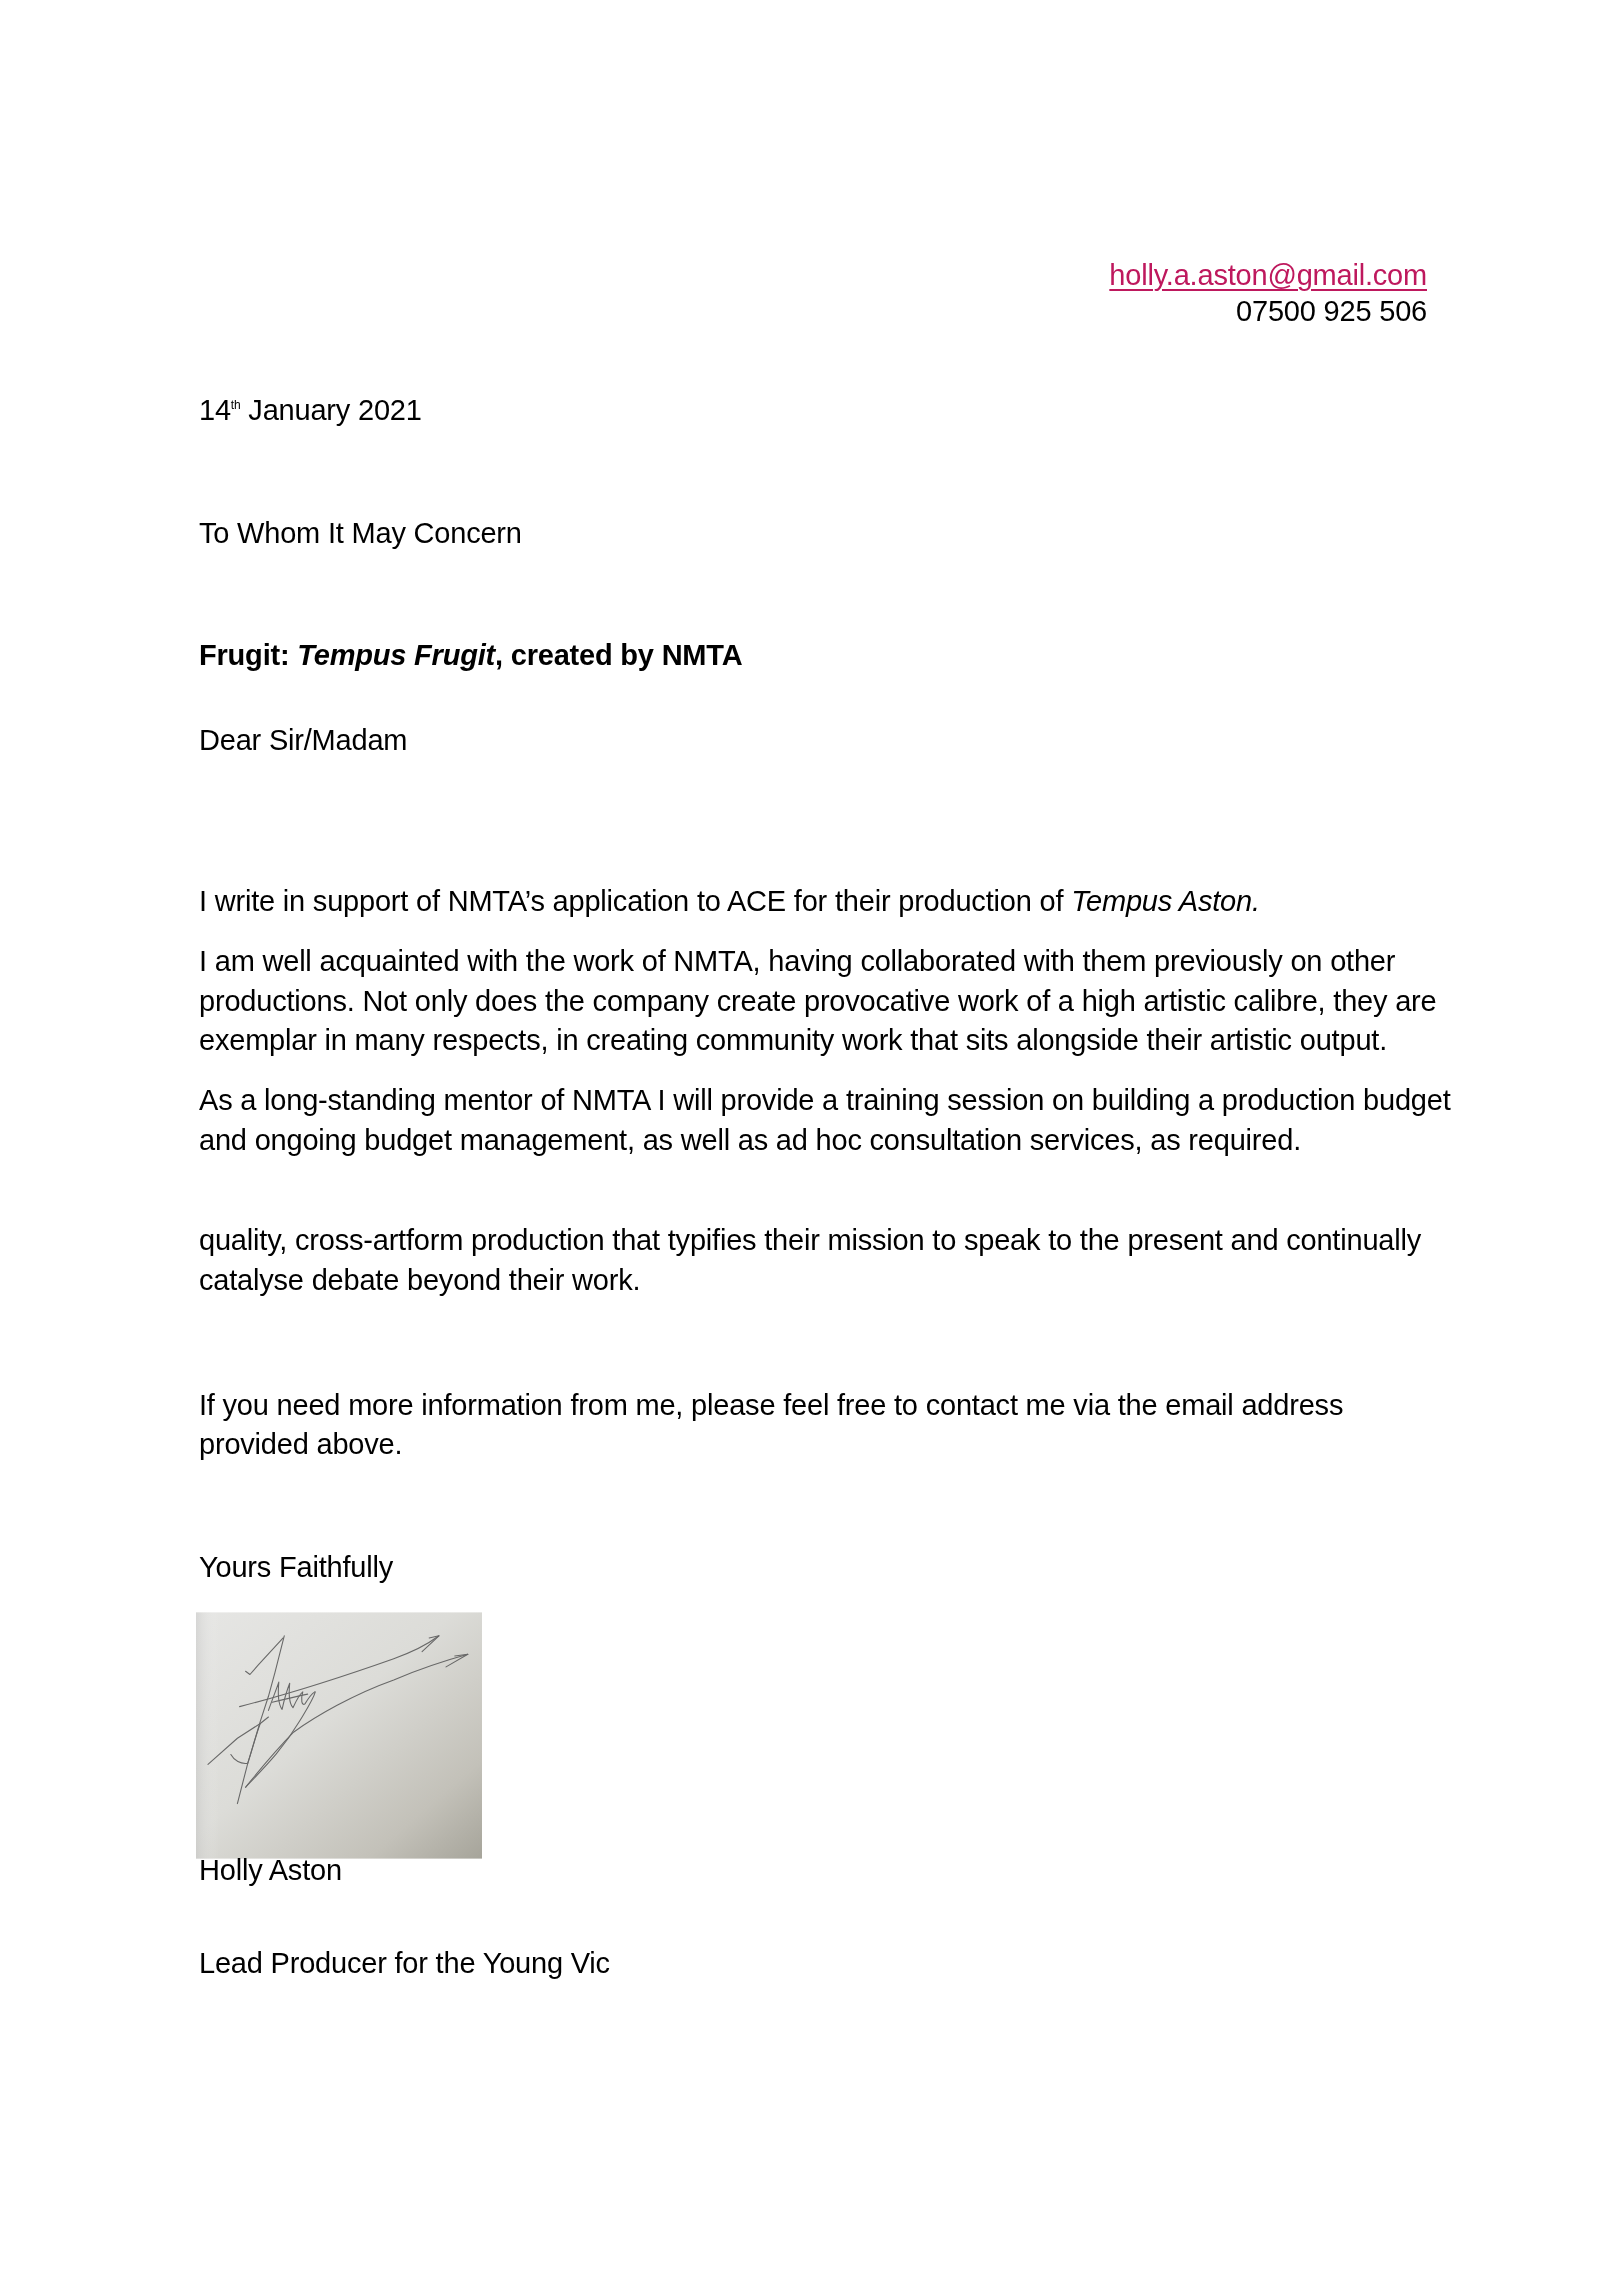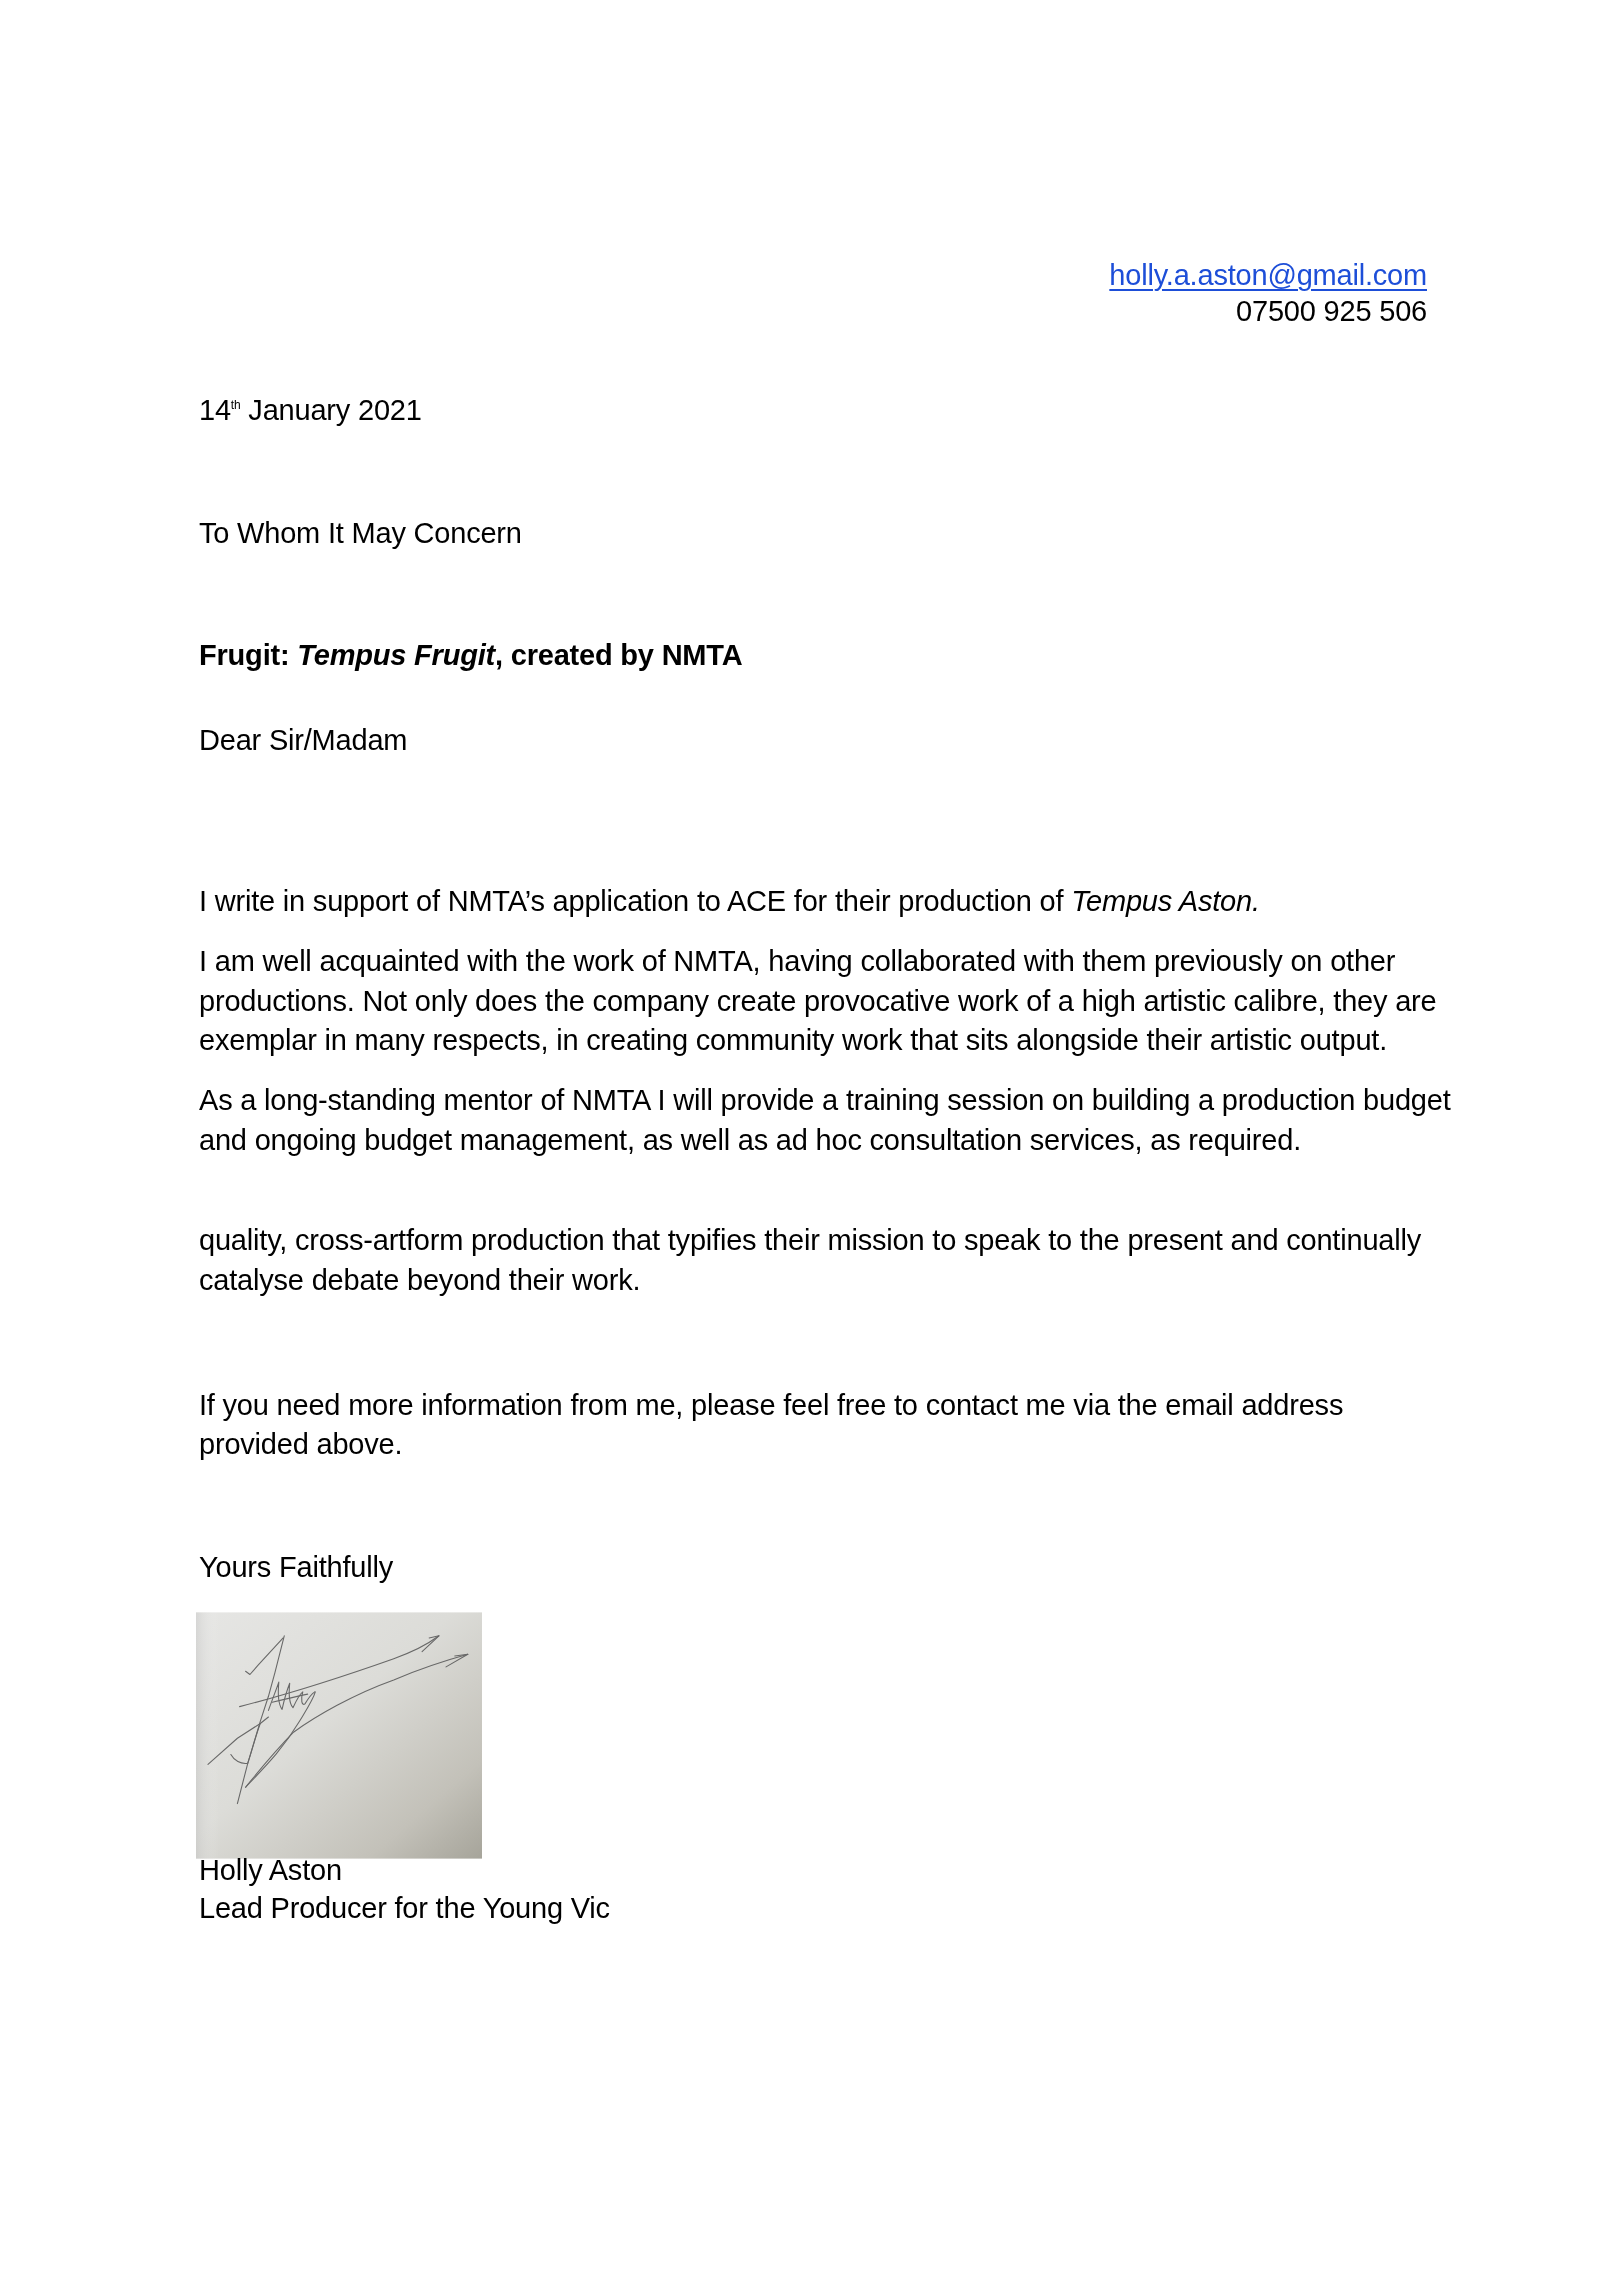--- a/index.html
+++ b/index.html
@@ -2,21 +2,21 @@
 <html style="font-size:8.7px"><head>
 <meta charset="utf-8">
 <style>
   html, body { margin: 0; padding: 0; background: #ffffff; }
   body { width: 1623px; height: 2295px; position: relative; overflow: hidden;
          font-family: "Liberation Sans", "DejaVu Sans", sans-serif; color: #000; }
   .page { position: absolute; left: 0; top: 0; width: 1623px; height: 2295px; background: #fff; }
   .line { position: absolute; left: 199px; font-size: 29px; line-height: 40px; height: 40px;
           white-space: nowrap; letter-spacing: -0.2px; }
   .right { left: auto; right: 196px; text-align: right; }
-  .link { color: #1d4ed8; text-decoration: underline; text-decoration-thickness: 1.6px; text-underline-offset: 4.4px; cursor: pointer; }
+  .link { color: #be185d; text-decoration: underline; text-decoration-thickness: 1.6px; text-underline-offset: 4.4px; cursor: pointer; }
   .bold { font-weight: bold; }
   .ital { font-style: italic; }
   sup { font-size: 12px; vertical-align: 11px; line-height: 0; }
   .sig { position: absolute; left: 196px; top: 1612px; width: 286px; height: 247px; overflow: hidden; }
 </style>
 </head>
 <body>
 
 <div class="page">
 
@@ -85,16 +85,16 @@
 
         <path d="M91,321 C130,280 160,250 190,200 C205,175 215,160 219,146"></path>
 
         <path d="M133,180 C140,160 148,140 152,128 C150,150 152,170 158,178 C162,160 168,140 172,130 C170,150 172,168 178,175 C185,160 190,150 196,146 C192,160 194,172 200,168 C206,158 212,150 218,146"></path>
         <path d="M140,165 C160,160 180,155 205,150"></path>
       </g>
     </svg>
   </div>
 
   <div class="line" style="top:1850px;">Holly Aston</div>
-  <div class="line" style="top:1888px;">Lead Producer for the Young Vic</div>
+  <div class="line" style="top:1943px;">Lead Producer for the Young Vic</div>
 
 </div>
 
 
 </body></html>

